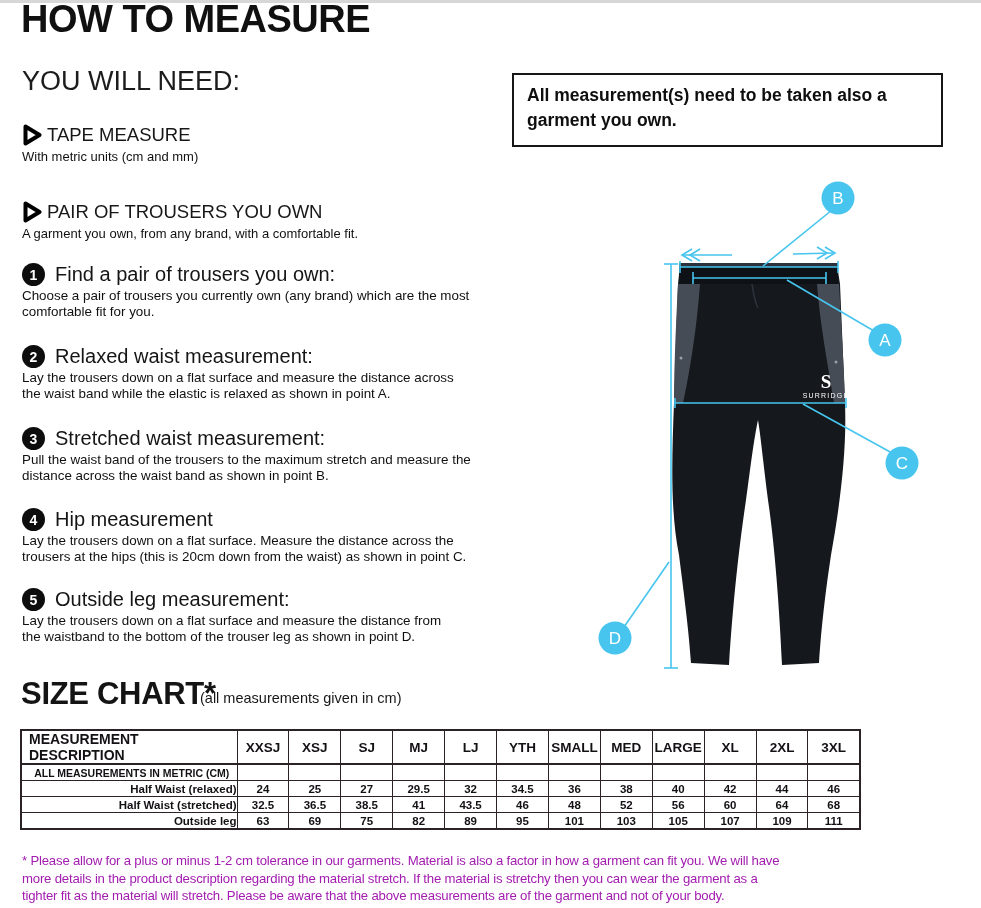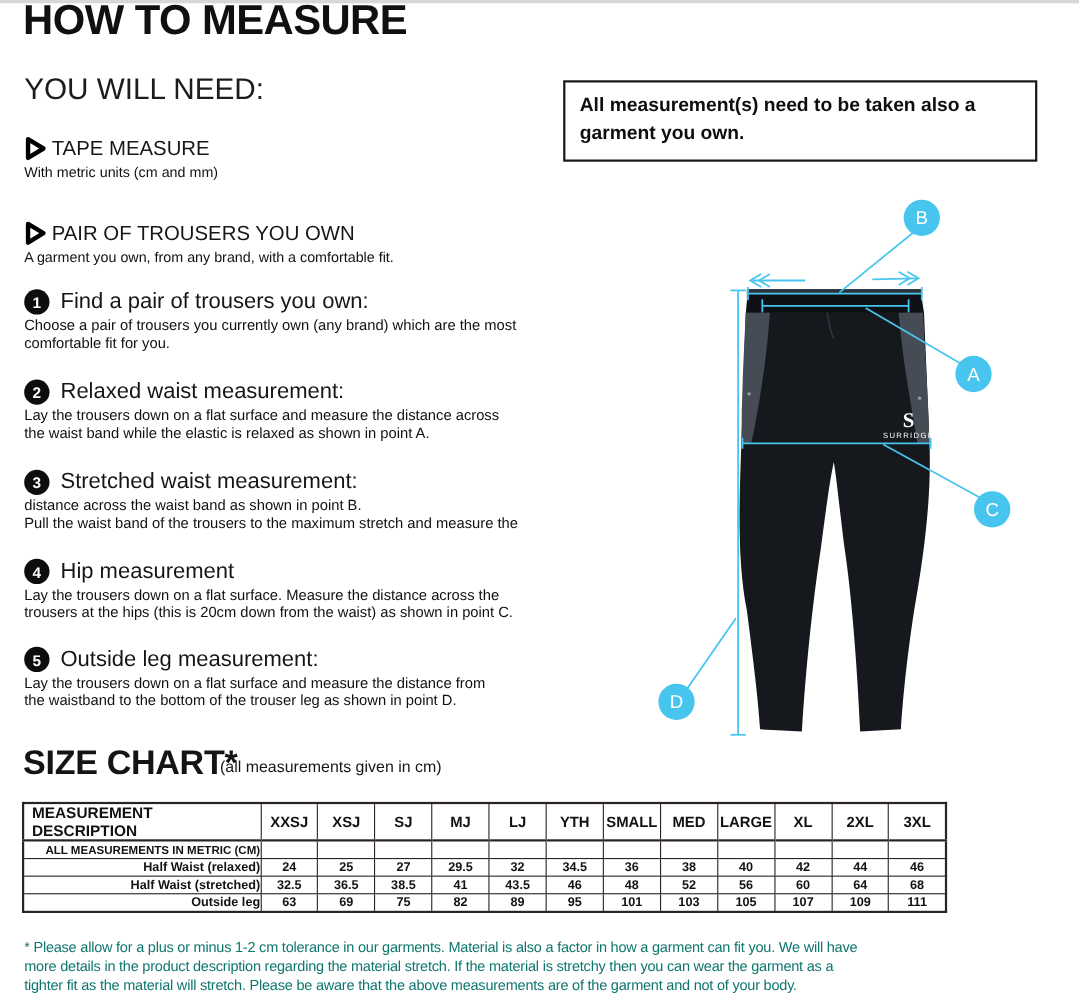--- a/index.html
+++ b/index.html
@@ -41,25 +41,25 @@
   .sc-subheading { position:absolute; left:200px; top:690px; font-size:14.5px; color:#171717; }
 
   table.size-table {
     position:absolute; left:20px; top:729px; width:841px;
     border-collapse:collapse; table-layout:fixed;
     border:2px solid #2a2226;
   }
   .size-table th, .size-table td { border:1px solid #2a2226; padding:0; color:#141114; }
   .size-table thead th { height:25px; font-size:13.5px; font-weight:bold; text-align:center; border-bottom:2px solid #2a2226; }
   .size-table thead th.desc { text-align:left; padding-left:7px; font-size:14px; }
-  .size-table tr.subheader td { height:15px; font-size:10.5px; font-weight:bold; text-align:right; padding-left:5px; }
+  .size-table tr.subheader td { height:15px; font-size:10.5px; font-weight:bold; text-align:center; padding-left:5px; }
   .size-table tbody td { height:15px; font-size:11.5px; font-weight:bold; text-align:center; }
   .size-table tbody td.label { text-align:right; padding-left:5px; }
 
-  .footnote { position:absolute; left:22px; top:852px; width:940px; color:#0f766e; }
+  .footnote { position:absolute; left:22px; top:852px; width:940px; color:#a21caf; }
   .footnote .line { font-size:13.2px; line-height:17.6px; font-weight:500; letter-spacing:-0.2px; }
 </style>
 </head>
 <body>
 
 <div class="page">
   <div class="top-strip"></div>
 
   <div class="title">HOW TO MEASURE</div>
 
@@ -110,22 +110,22 @@
         <div>the waist band while the elastic is relaxed as shown in point A.</div>
     </div>
   </div>
 
   <div class="step" style="top:427px;">
     <div class="step-head">
       <span class="step-num">3</span>
       <span class="step-heading">Stretched waist measurement:</span>
     </div>
     <div class="step-body">
-      <div>distance across the waist band as shown in point B.</div>
-        <div>Pull the waist band of the trousers to the maximum stretch and measure the</div>
+      <div>Pull the waist band of the trousers to the maximum stretch and measure the</div>
+        <div>distance across the waist band as shown in point B.</div>
     </div>
   </div>
 
   <div class="step" style="top:508px;">
     <div class="step-head">
       <span class="step-num">4</span>
       <span class="step-heading">Hip measurement</span>
     </div>
     <div class="step-body">
       <div>Lay the trousers down on a flat surface. Measure the distance across the</div>

